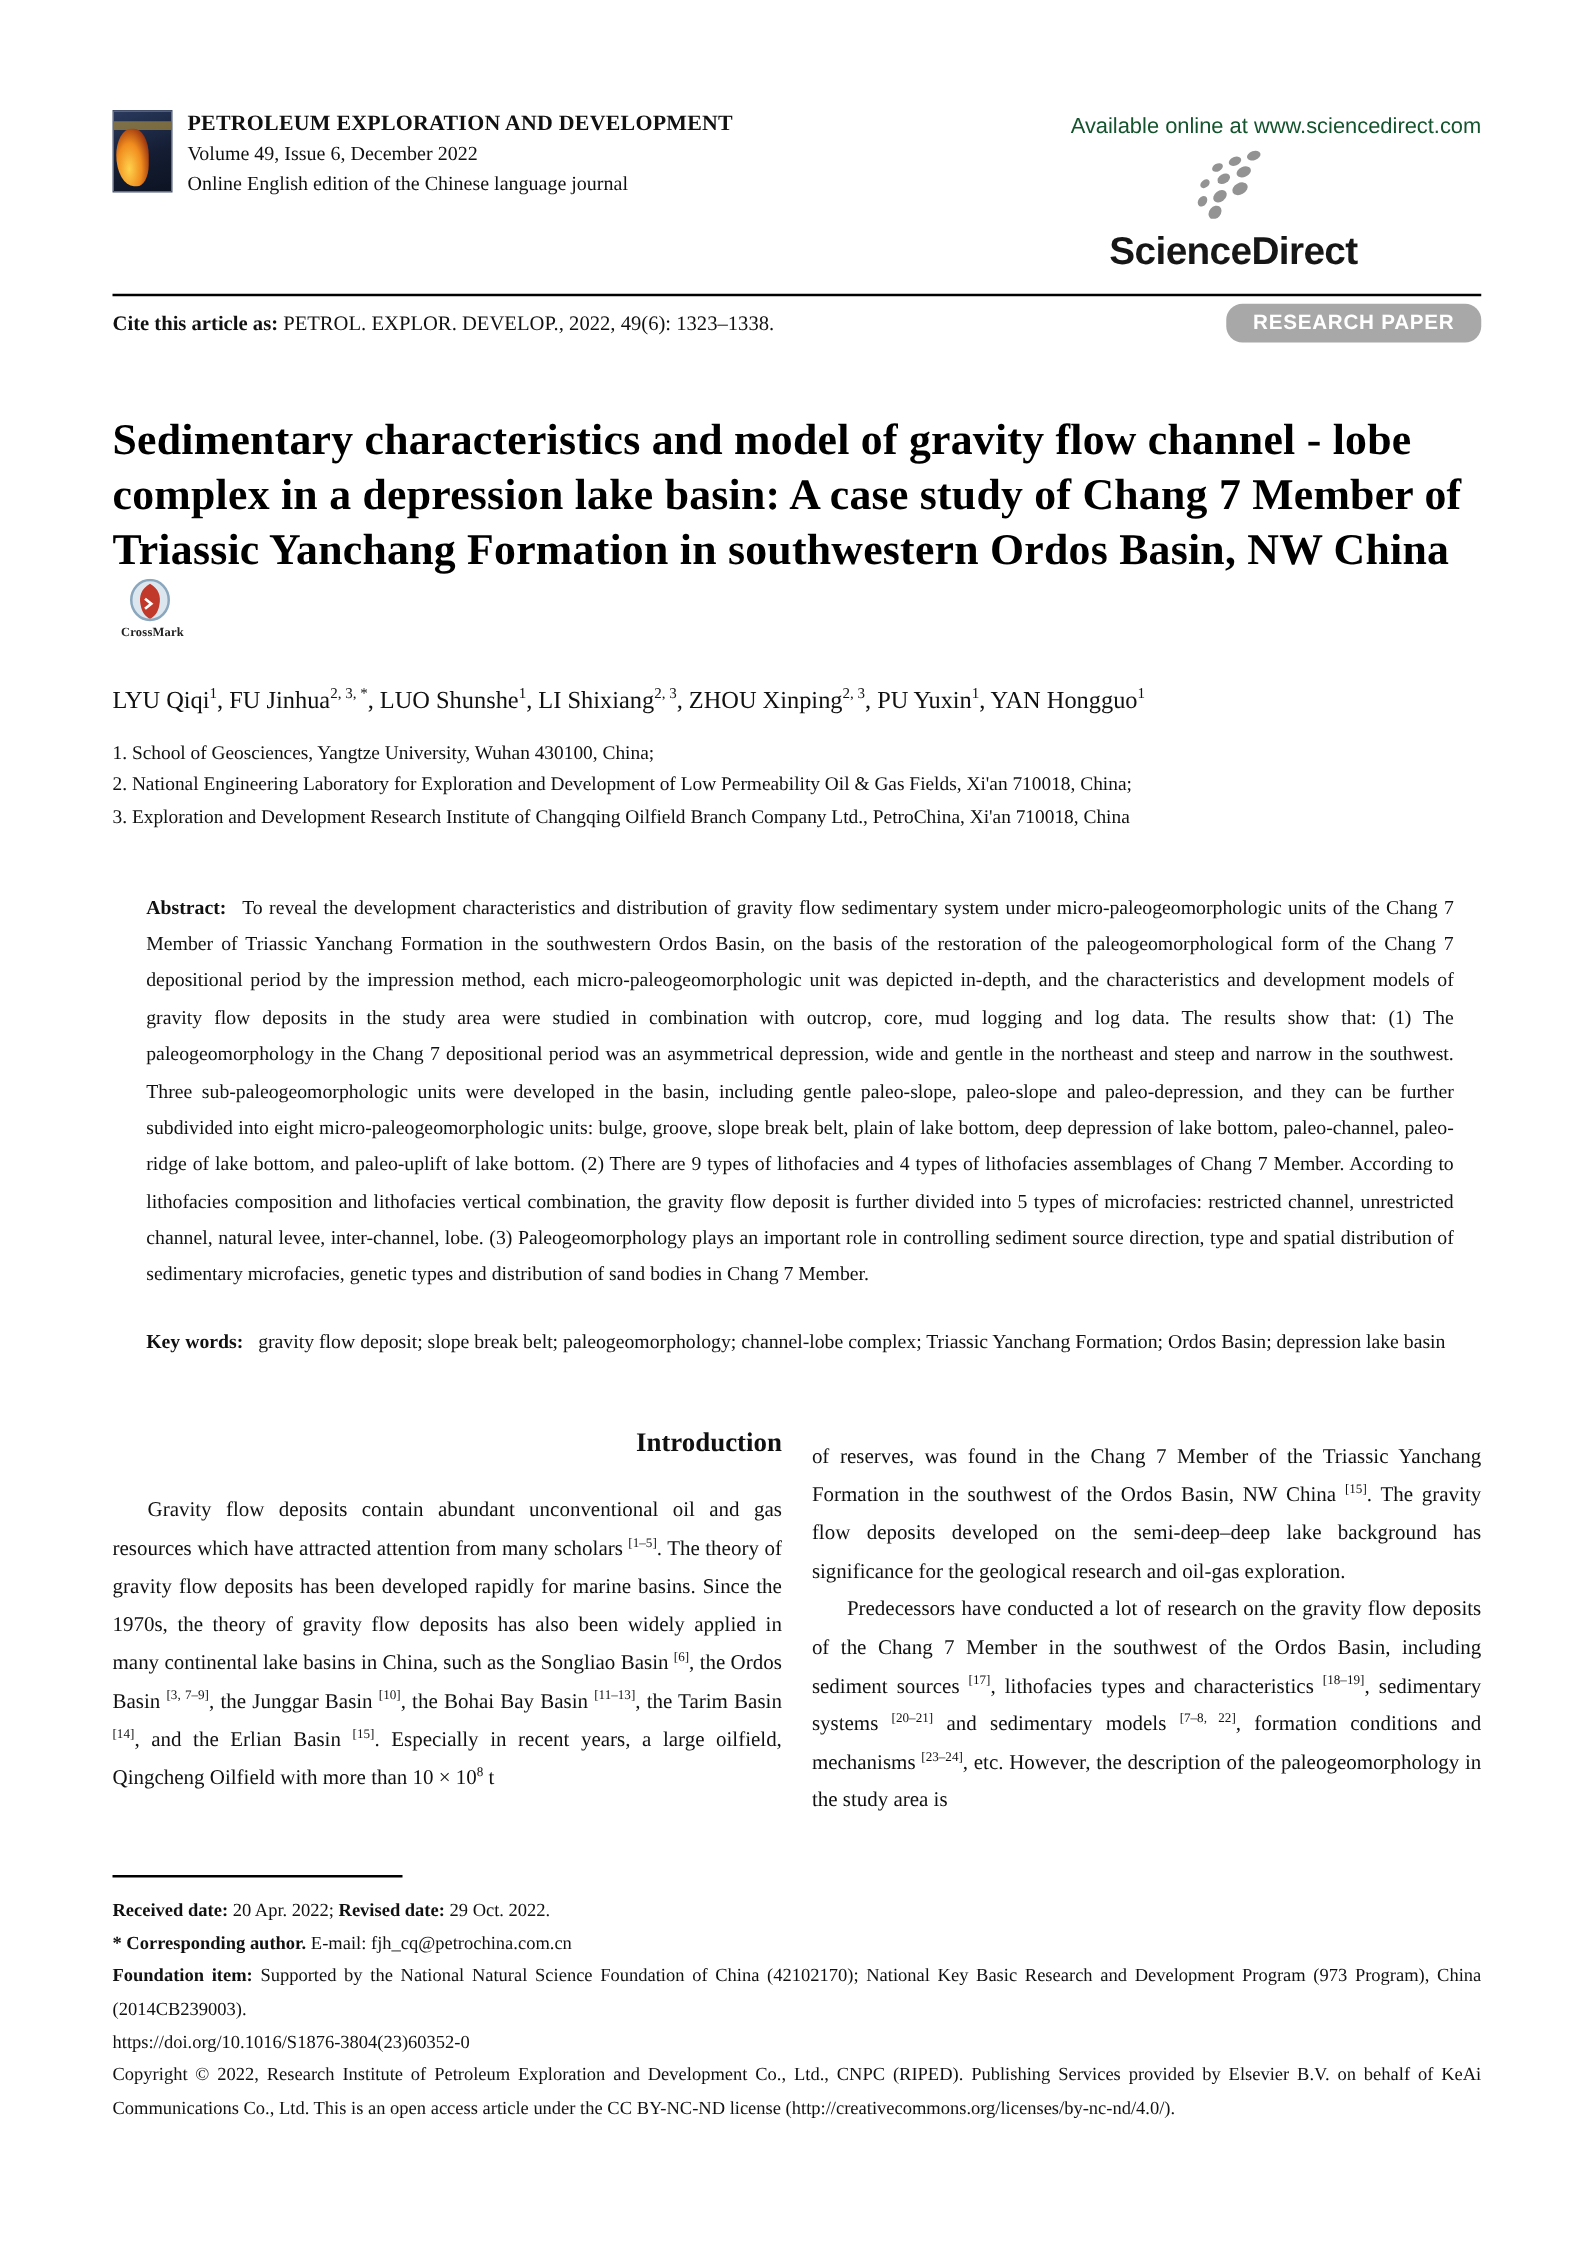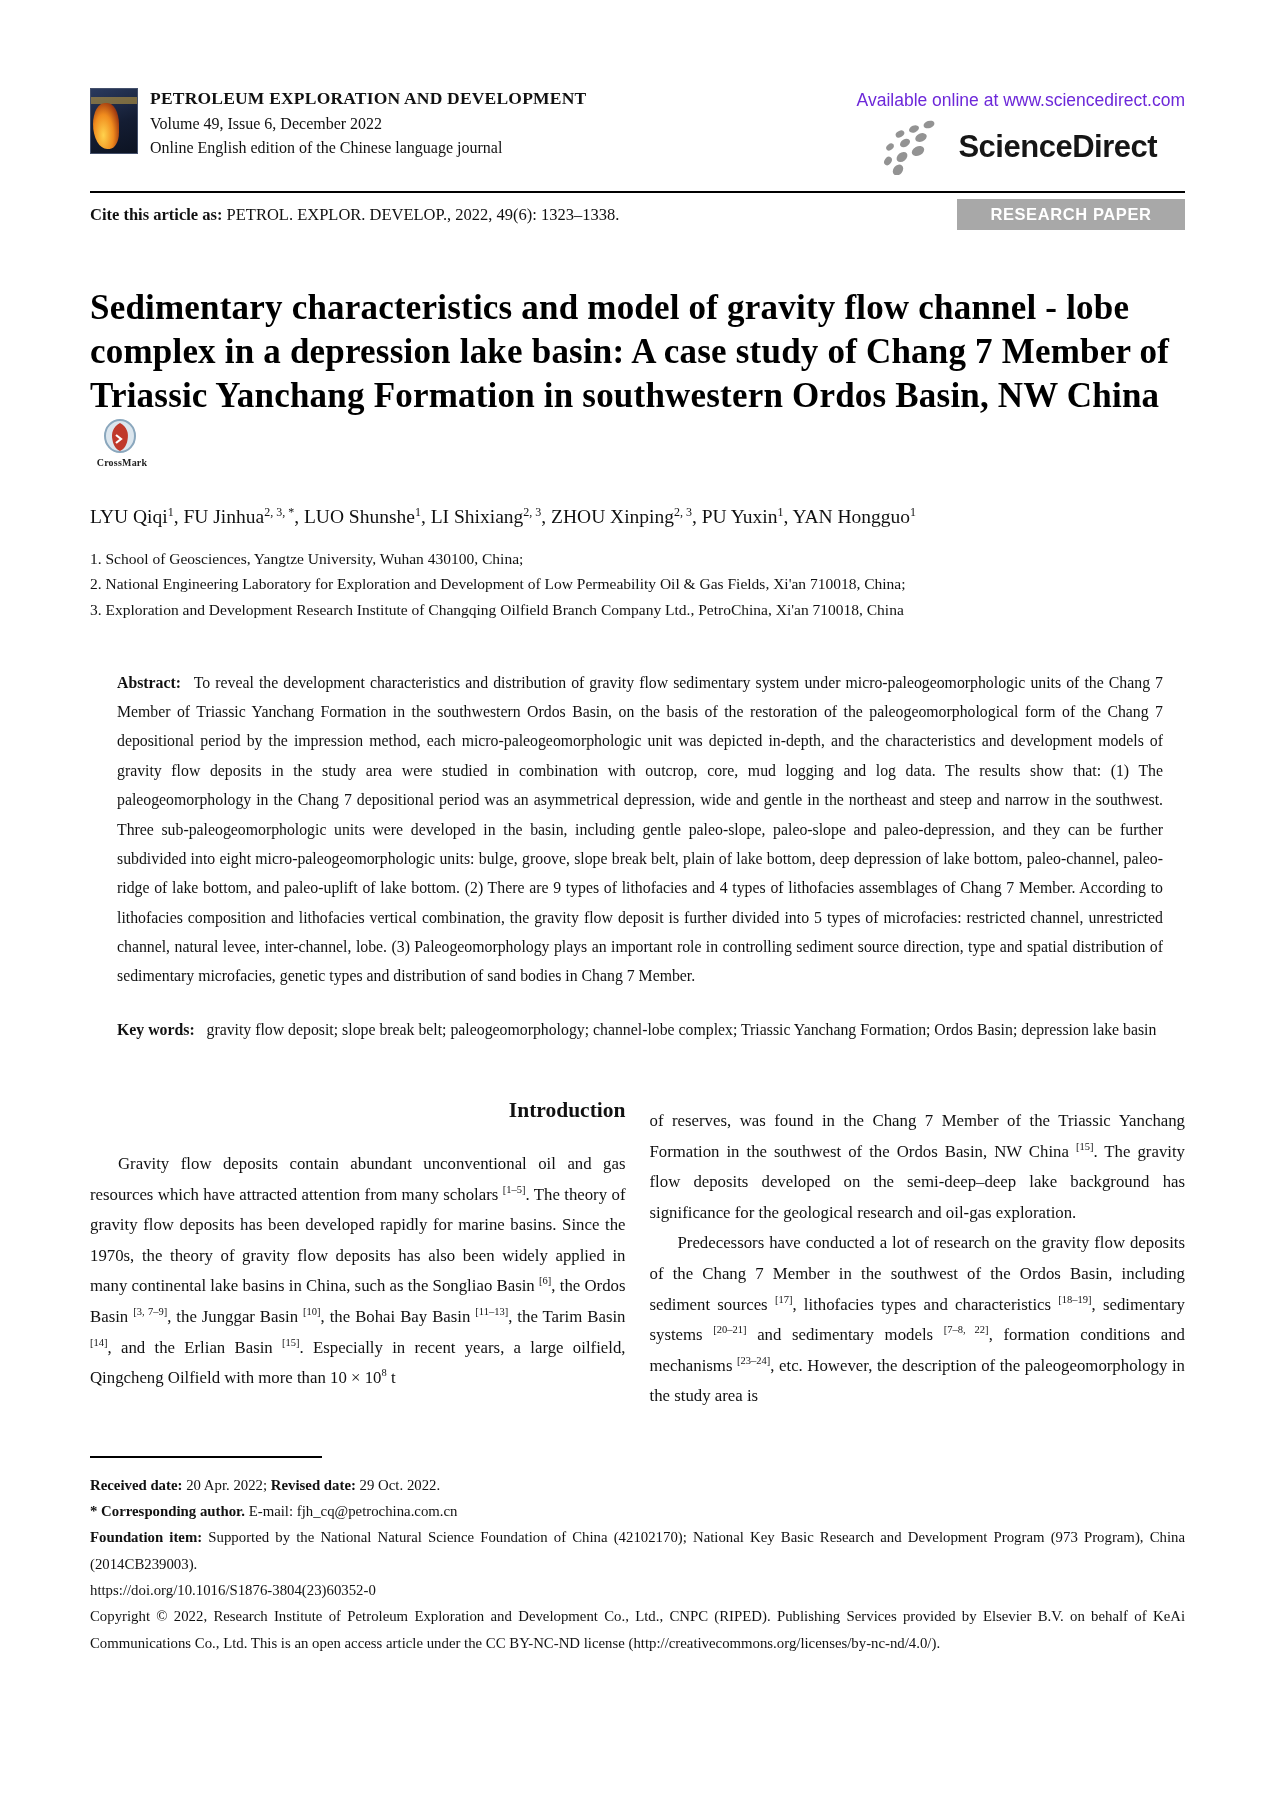--- a/index.html
+++ b/index.html
@@ -29,33 +29,33 @@
   .cover-thumb .flame {
     position: absolute; left: 2px; top: 14px; width: 26px; height: 46px;
     background: radial-gradient(ellipse at 40% 70%, #ffd24d 0%, #f08c1e 45%, #a33c10 75%, transparent 95%);
     border-radius: 50% 50% 40% 60%;
   }
   .cover-thumb .band { position: absolute; left: 0; top: 8px; width: 100%; height: 7px; background: #c9a23f; opacity: .55; }
   .journal-meta .jtitle { font-weight: bold; font-size: 17.5px; letter-spacing: .2px; }
   .journal-meta .jline { font-size: 16px; margin-top: 6px; }
 
   .sd-block { text-align: right; padding-top: 2px; }
-  .sd-available { font-family: "Liberation Sans", sans-serif; font-size: 17.5px; color: #6d28d9; margin-left: 40px; }
-  .sd-logo-row { display: flex; justify-content: flex-end; align-items: center; gap: 8px; margin-top: 8px; padding-right: 28px; }
+  .sd-available { font-family: "Liberation Sans", sans-serif; font-size: 17.5px; color: #14532d; margin-left: 40px; }
+  .sd-logo-row { display: flex; justify-content: flex-end; align-items: center; gap: 8px; margin-top: 8px; padding-right: 28px; flex-direction: column; }
   .sd-name { font-family: "Liberation Sans", sans-serif; font-size: 31px; font-weight: bold; color: #161616; letter-spacing: -0.5px; }
 
   .top-rule { border: none; border-top: 2.5px solid #000; margin-top: 16px; }
 
   .cite-row { display: flex; justify-content: space-between; align-items: center; margin-top: 6px; }
   .cite-text { font-size: 16.5px; text-align: right; }
   .cite-text b { font-weight: bold; }
   .research-badge {
-    width: 228px; height: 31px; background: #a8a8a8; color: #fff;
+    width: 204px; height: 31px; background: #a8a8a8; color: #fff;
     font-family: "Liberation Sans", sans-serif; font-weight: bold; font-size: 16.5px;
-    display: flex; align-items: center; justify-content: center; letter-spacing: .6px;
+    display: flex; align-items: center; justify-content: center; letter-spacing: .6px; border-radius: 13px;
   }
 
   
   .title-wrap { margin-top: 56px; }
   h1.paper-title {
     font-size: 35px; font-weight: bold; line-height: 1.26; letter-spacing: .2px;
     color: #000;
   }
   .crossmark { display: inline-block; position: relative; width: 44px; height: 40px; vertical-align: -6px; margin-left: 10px; cursor: pointer; }
   .crossmark .cm-caption {

